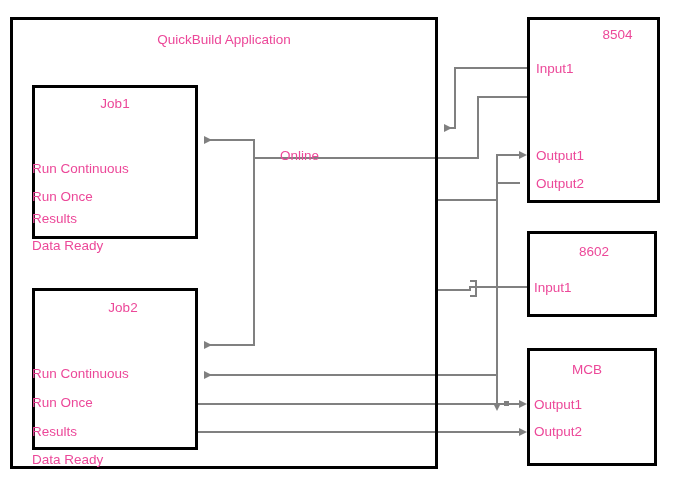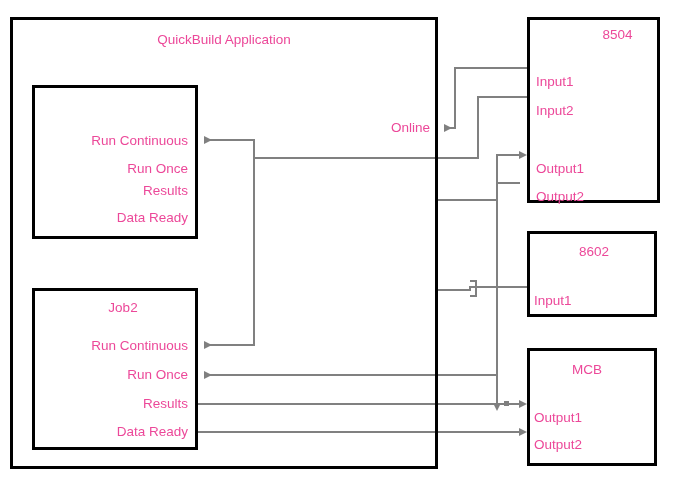--- a/index.html
+++ b/index.html
@@ -39,28 +39,27 @@
     border-width: 3px;
   }
   .label {
     position: absolute;
     font-size: 13.5px;
     color: #ec4899;
     line-height: 15px;
     white-space: nowrap;
   }
   .label.right {
-    text-align: right;
+    margin-top: 28px;
   }
   .label.center {
     text-align: center;
   }
   .label.left {
     text-align: left;
-    margin-top: 13px;
   }
 </style>
 </head>
 <body>
 
 <div id="canvas">
 
   <svg class="wires" viewBox="0 0 686 483" xmlns="http://www.w3.org/2000/svg">
     <defs>
       <marker id="arrowL" markerWidth="9" markerHeight="8" refX="8" refY="4" orient="auto" markerUnits="userSpaceOnUse">
@@ -98,38 +97,38 @@
 
       <path d="M470,281 L476,281 L476,296 L470,296"></path>
     </g>
   </svg>
 
   <div class="box box-outer" style="left:10px; top:17px; width:428px; height:452px;"></div>
 
   <div class="label center" style="left:10px; top:32px; width:428px;">QuickBuild Application</div>
 
   <div class="box box-inner" style="left:32px; top:85px; width:166px; height:154px;"></div>
+  <div class="label center" style="left:32px; top:96px; width:166px;">Job1</div>
   <div class="label right" style="left:32px; top:133px; width:156px;">Run Continuous</div>
   <div class="label right" style="left:32px; top:161px; width:156px;">Run Once</div>
   <div class="label right" style="left:32px; top:183px; width:156px;">Results</div>
   <div class="label right" style="left:32px; top:210px; width:156px;">Data Ready</div>
 
   <div class="box box-inner" style="left:32px; top:288px; width:166px; height:162px;"></div>
   <div class="label center" style="left:40px; top:300px; width:166px;">Job2</div>
   <div class="label right" style="left:32px; top:338px; width:156px;">Run Continuous</div>
   <div class="label right" style="left:32px; top:367px; width:156px;">Run Once</div>
   <div class="label right" style="left:32px; top:396px; width:156px;">Results</div>
   <div class="label right" style="left:32px; top:424px; width:156px;">Data Ready</div>
 
   <div class="label right" style="left:280px; top:120px; width:150px;">Online</div>
 
   <div class="box box-inner" style="left:527px; top:17px; width:133px; height:186px;"></div>
   <div class="label center" style="left:527px; top:27px; width:133px;margin-left:24px;">8504</div>
   <div class="label left" style="left:536px; top:61px; width:120px;">Input1</div>
-  <div class="label left" style="left:536px; top:90px; width:120px;">Input2</div>
   <div class="label left" style="left:536px; top:148px; width:120px;">Output1</div>
   <div class="label left" style="left:536px; top:176px; width:120px;">Output2</div>
 
   <div class="box box-inner" style="left:527px; top:231px; width:130px; height:86px;"></div>
   <div class="label center" style="left:527px; top:244px; width:134px;">8602</div>
   <div class="label left" style="left:534px; top:280px; width:120px;">Input1</div>
 
   <div class="box box-inner" style="left:527px; top:348px; width:130px; height:118px;"></div>
   <div class="label center" style="left:527px; top:362px; width:120px;">MCB</div>
   <div class="label left" style="left:534px; top:397px; width:120px;">Output1</div>

